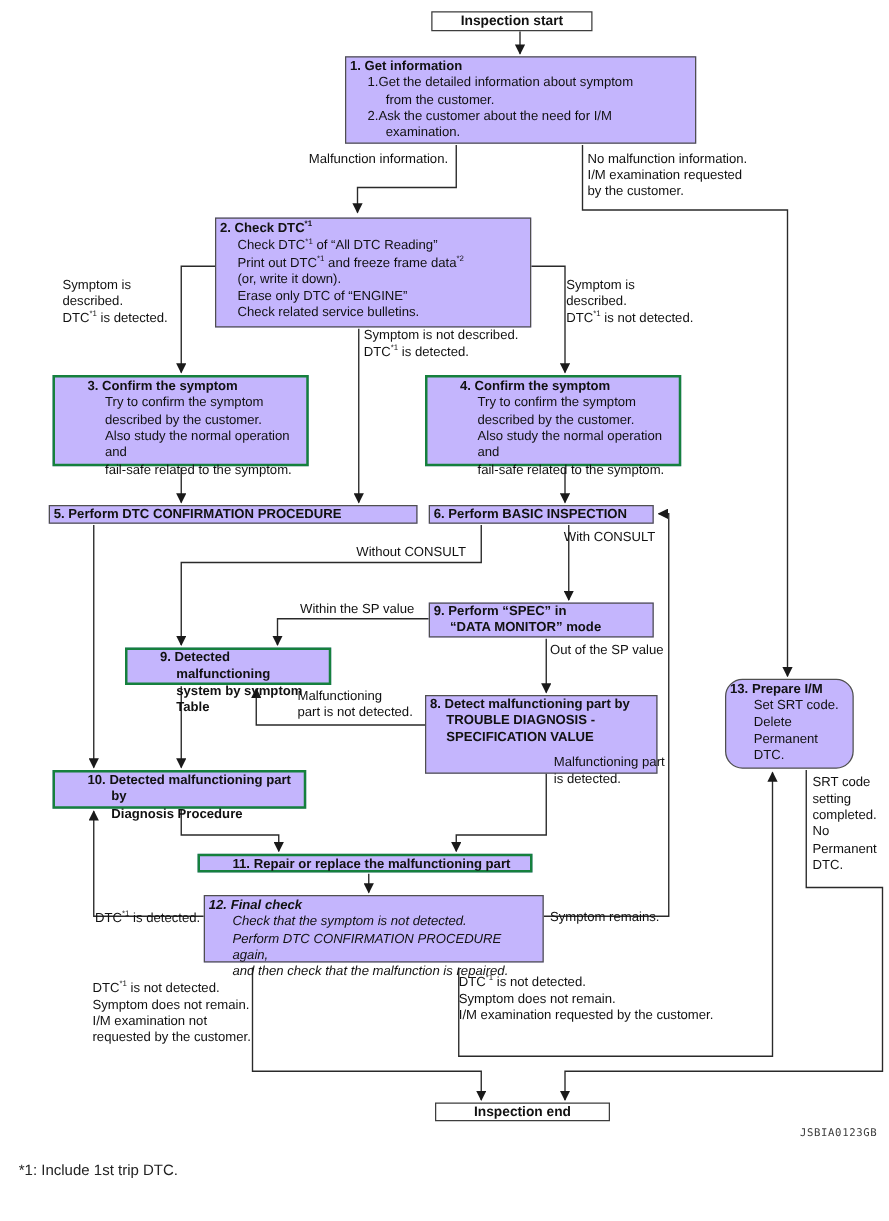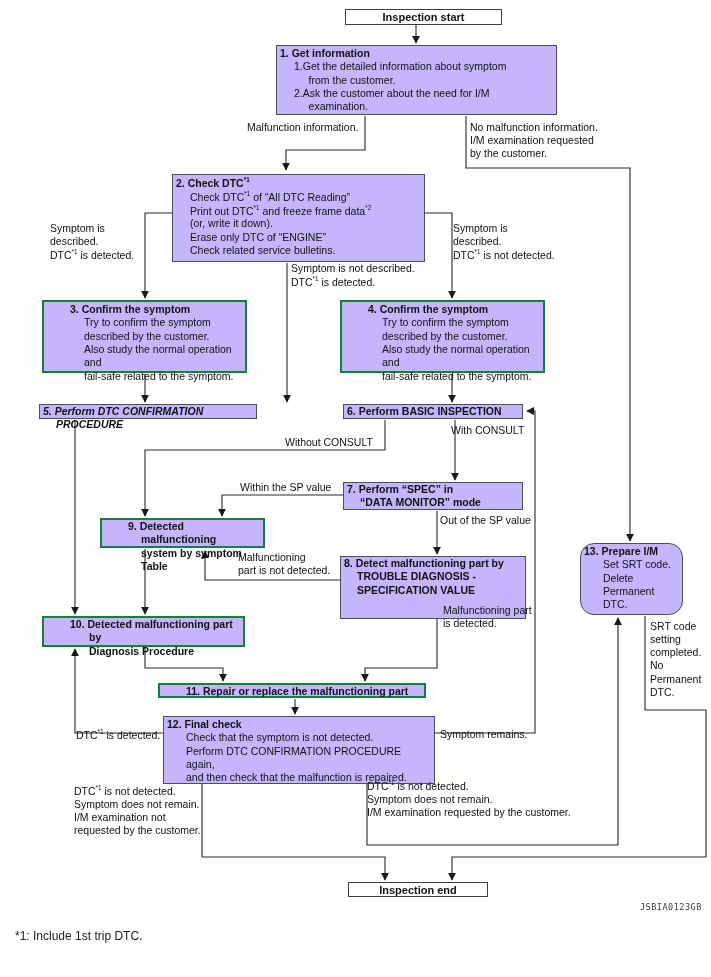--- a/index.html
+++ b/index.html
@@ -62,21 +62,21 @@
       <polyline marker-end="url(#arr)" points="145,648 145,668 223,668 223,681"></polyline>
       <polyline marker-end="url(#arr)" points="295,699 295,714"></polyline>
       <polyline marker-end="url(#arr)" points="163,733 75,733 75,649"></polyline>
       <polyline marker-end="url(#arr)" points="435,733 535,733 535,411 527,411"></polyline>
       <polyline marker-end="url(#arr)" points="202,774 202,857 385,857 385,880"></polyline>
       <polyline marker-end="url(#arr)" points="367,774 367,845 618,845 618,618"></polyline>
       <polyline marker-end="url(#arr)" points="645,616 645,710 706,710 706,857 452,857 452,880"></polyline>
     </g>
   </svg>
 
-  <div class="terminal" style="left:345px; top:9px; width:157px; height:16px;">Inspection start</div>
+  <div class="terminal" style="left:345px; top:9px; width:129px; height:16px;">Inspection start</div>
   <div class="terminal" style="left:348px; top:882px; width:140px; height:15px;">Inspection end</div>
 
   <div class="node" style="left:276px; top:45px; width:281px; height:70px;">
     <div class="title">1. Get information</div>
     <div class="body">1.Get the detailed information about symptom
 &nbsp;&nbsp;&nbsp;&nbsp;&nbsp;from the customer.
 2.Ask the customer about the need for I/M
 &nbsp;&nbsp;&nbsp;&nbsp;&nbsp;examination.</div>
   </div>
 
@@ -98,30 +98,30 @@
   </div>
 
   <div class="node gray" style="left:340px; top:300px; width:205px; height:73px;">
     <div class="title">4. Confirm the symptom</div>
     <div class="body">Try to confirm the symptom
 described by the customer.
 Also study the normal operation and
 fail-safe related to the symptom.</div>
   </div>
 
-  <div class="node" style="left:39px; top:404px; width:218px; height:15px; padding-top:0;font-style:italic;">
+  <div class="node" style="left:39px; top:404px; width:295px; height:15px; padding-top:0;">
     <div class="title">5. Perform DTC CONFIRMATION PROCEDURE</div>
   </div>
 
   <div class="node" style="left:343px; top:404px; width:180px; height:15px; padding-top:0;">
     <div class="title">6. Perform BASIC INSPECTION</div>
   </div>
 
   <div class="node" style="left:343px; top:482px; width:180px; height:28px; padding-top:0;">
-    <div class="title">7. Perform “SPEC” in
+    <div class="title">9. Perform “SPEC” in
 “DATA MONITOR” mode</div>
   </div>
 
   <div class="node" style="left:340px; top:556px; width:186px; height:63px; padding-top:0;">
     <div class="title">8. Detect malfunctioning part by
 TROUBLE DIAGNOSIS -
 SPECIFICATION VALUE</div>
   </div>
 
   <div class="node gray" style="left:100px; top:518px; width:165px; height:30px; padding-top:0;">
@@ -131,21 +131,21 @@
 
   <div class="node gray" style="left:42px; top:616px; width:203px; height:31px; padding-top:0;">
     <div class="title t2">10. Detected malfunctioning part by
 Diagnosis Procedure</div>
   </div>
 
   <div class="node gray" style="left:158px; top:683px; width:268px; height:15px; padding-top:0;">
     <div class="title t2">11. Repair or replace the malfunctioning part</div>
   </div>
 
-  <div class="node" style="left:163px; top:716px; width:272px; height:68px;">
+  <div class="node" style="left:163px; top:716px; width:272px; height:54px;font-style:italic;">
     <div class="title t2">12. Final check</div>
     <div class="body b2">Check that the symptom is not detected.
 Perform DTC CONFIRMATION PROCEDURE again,
 and then check that the malfunction is repaired.</div>
   </div>
 
   <div class="node" style="left:580px; top:543px; width:103px; height:72px;border-radius:14px;">
     <div class="title t2">13. Prepare I/M</div>
     <div class="body b2">Set SRT code.
 Delete

